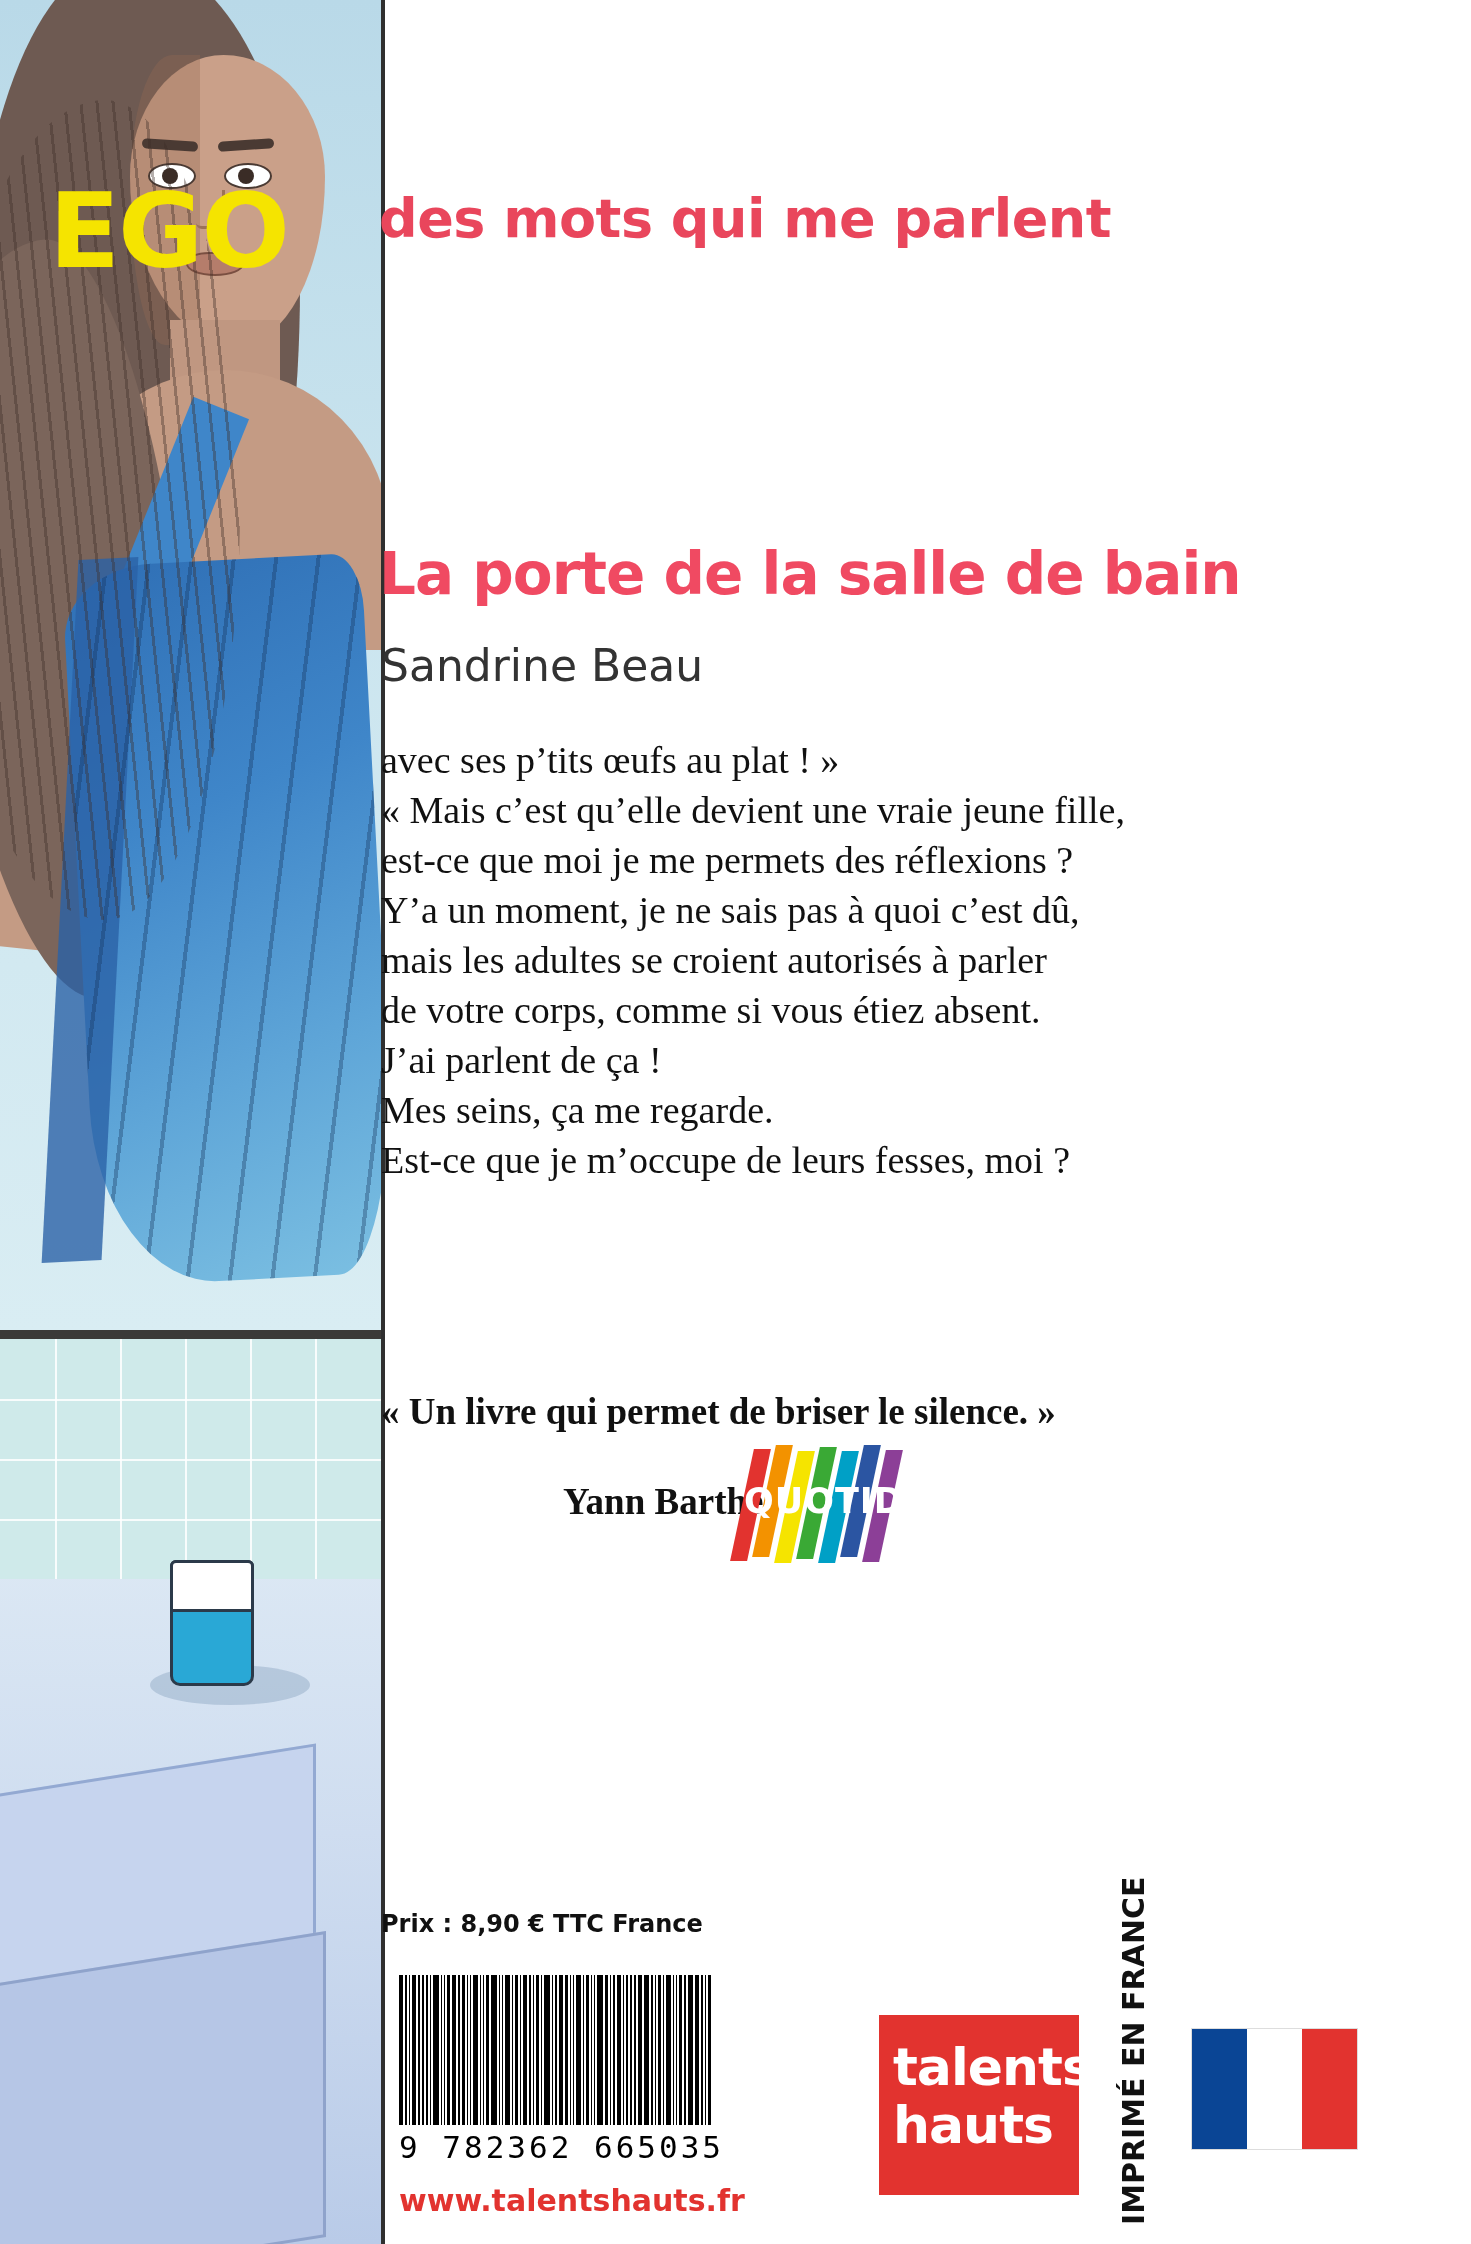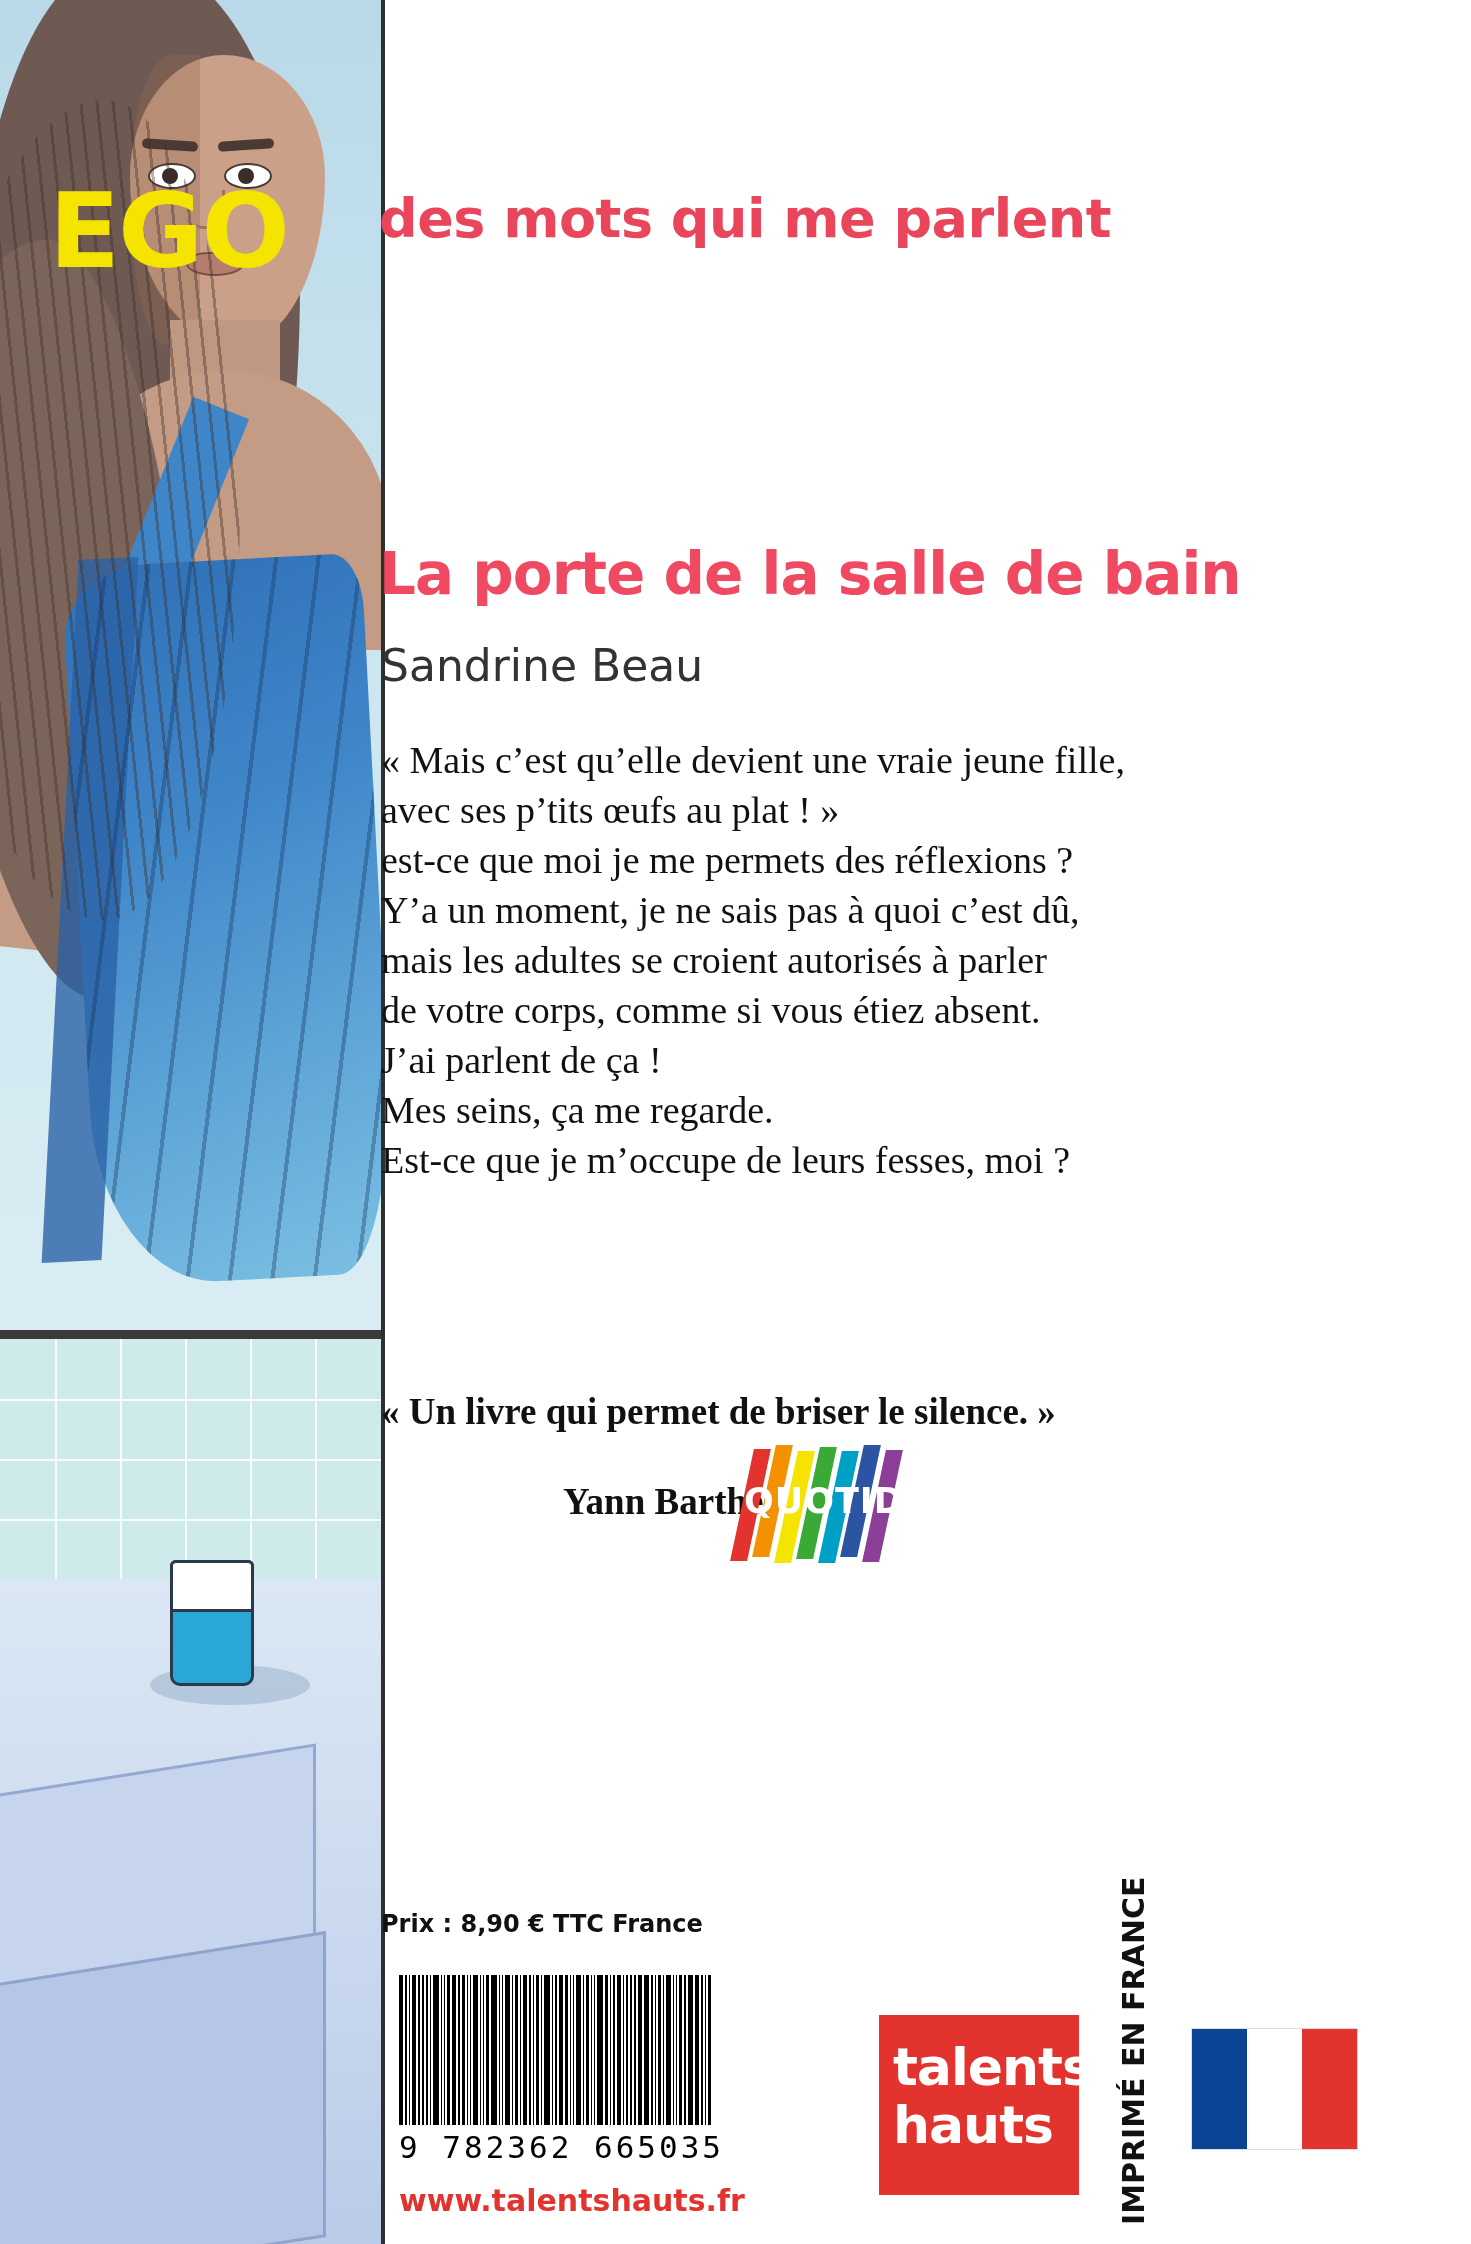--- a/index.html
+++ b/index.html
@@ -337,22 +337,22 @@
 
   <div class="header">
     <div class="ego">EGO</div>
     <div class="header-tagline">des mots qui me parlent</div>
   </div>
 
   <div class="title">La porte de la salle de bain</div>
   <div class="author">Sandrine Beau</div>
 
   <div class="blurb">
+    <p>avec ses p’tits œufs au plat ! »</p>
     <p>« Mais c’est qu’elle devient une vraie jeune fille,</p>
-    <p>avec ses p’tits œufs au plat ! »</p>
     <p>est-ce que moi je me permets des réflexions ?</p>
     <p>Y’a un moment, je ne sais pas à quoi c’est dû,</p>
     <p>mais les adultes se croient autorisés à parler</p>
     <p>de votre corps, comme si vous étiez absent.</p>
     <p>J’ai parlent de ça !</p>
     <p>Mes seins, ça me regarde.</p>
     <p>Est-ce que je m’occupe de leurs fesses, moi ?</p>
   </div>
 
   <div class="quote">« Un livre qui permet de briser le silence. »</div>

